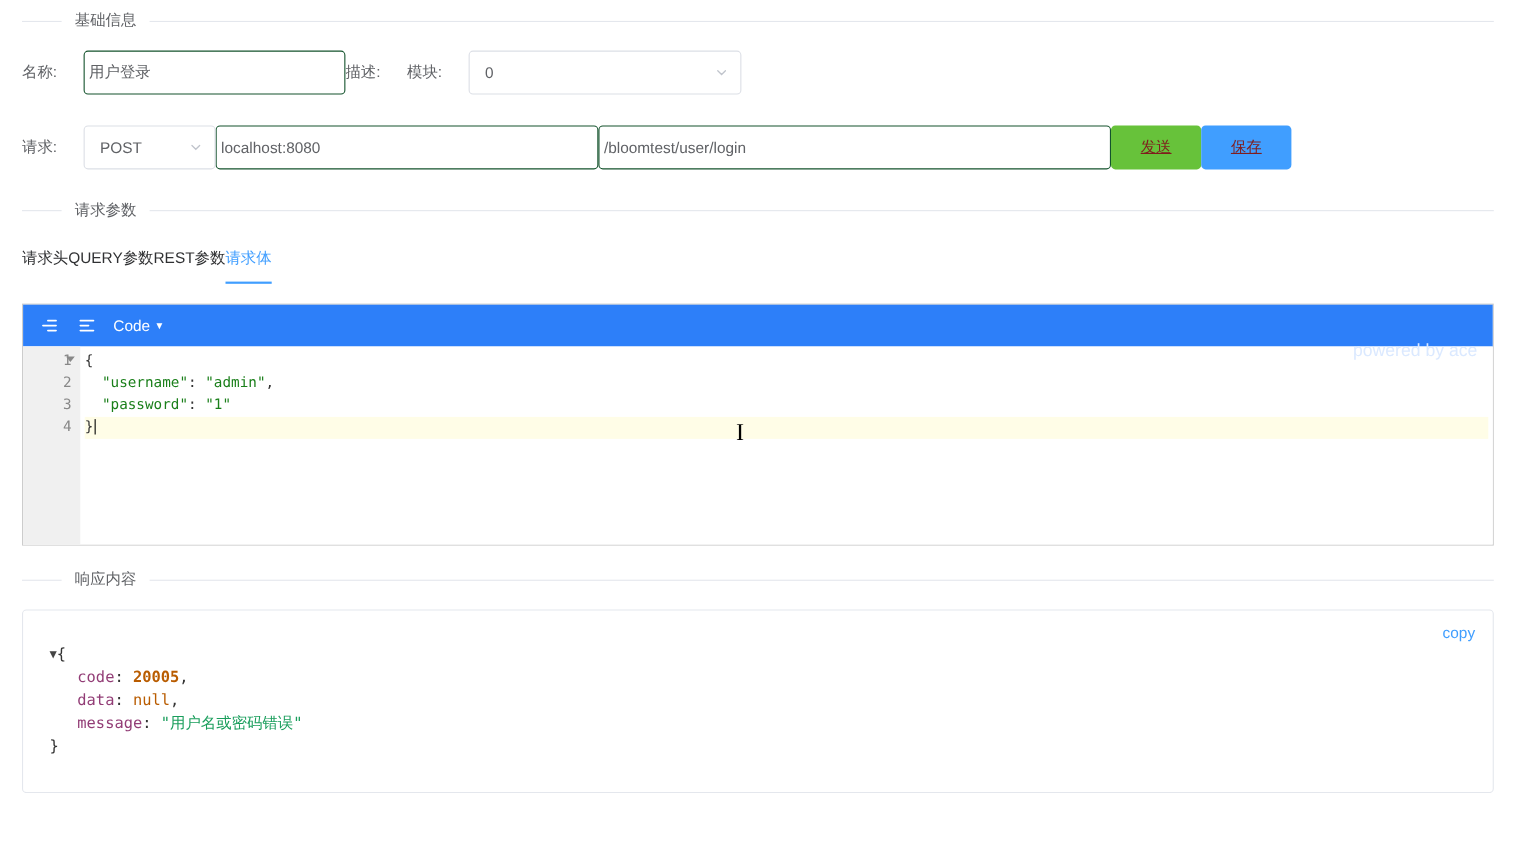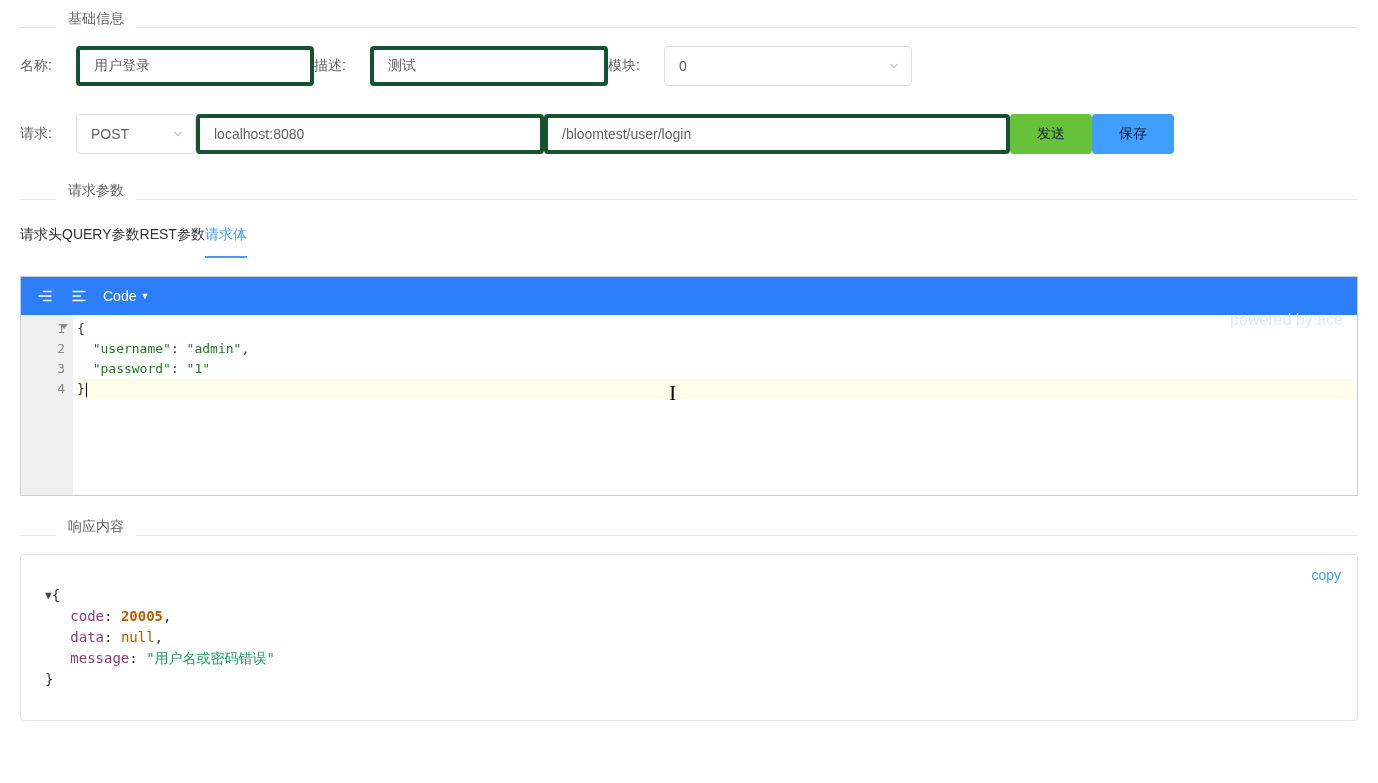--- a/index.html
+++ b/index.html
@@ -1,39 +1,39 @@
 <!DOCTYPE html>
 <html><head>
 <meta charset="utf-8">
 <style>
   * { box-sizing: border-box; margin: 0; padding: 0; }
   body { font-family: -apple-system, BlinkMacSystemFont, "Segoe UI", "PingFang SC", "Microsoft YaHei", sans-serif; font-size: 14px; color: #606266; background: #fff; padding: 0 20px; }
   
-  .section-divider { display: flex; align-items: flex-end; margin: 10px 0 18px; }
+  .section-divider { display: flex; align-items: center; margin: 10px 0 18px; }
   .section-divider .line-short { height: 1px; background: #e4e7ed; width: 36px; }
   .section-divider .line-long { height: 1px; background: #e4e7ed; flex: 1; }
   .section-divider .title { padding: 0 12px; color: #606266; font-size: 14px; }
   
   .form-row { display: flex; align-items: center; margin-bottom: 28px; gap: 0; }
   .form-label { width: 56px; text-align: left; color: #606266; font-size: 14px; }
   .form-label-wide { width: 56px; }
   
-  .text-input { height: 40px; border: 4px solid #14532d; border-radius: 4px; padding: 0 14px; font-size: 14px; color: #606266; outline: none; background: #fff; }
+  .text-input { height: 40px; border: 1px solid #14532d; border-radius: 4px; padding: 0 4px; font-size: 14px; color: #606266; outline: none; background: #fff; }
   .text-input.name-input { width: 238px; }
   .text-input.desc-input { width: 238px; }
   .select-box { height: 40px; border: 1px solid #dcdfe6; border-radius: 4px; padding: 0 30px 0 14px; font-size: 14px; color: #606266; background: #fff; display: flex; align-items: center; position: relative; cursor: pointer; width: 248px; }
   .select-box.method-select { width: 120px; }
   .chevron-down { position: absolute; right: 10px; top: 50%; transform: translateY(-50%); width: 14px; height: 14px; }
   .chevron-down svg { width: 14px; height: 14px; }
   
   .request-row { display: flex; align-items: center; }
   .host-input { width: 348px; }
   .path-input { width: 466px; }
   
-  .btn { height: 40px; padding: 0 20px; border: none; border-radius: 4px; font-size: 14px; cursor: pointer; color: #0f172a; }
+  .btn { height: 40px; padding: 0 20px; border: none; border-radius: 4px; font-size: 14px; cursor: pointer; color: #7f1d1d; text-decoration: underline; }
   .btn-send { background: #67c23a; width: 82px; }
   .btn-save { background: #409eff; width: 82px; }
   
   .tabs { display: flex; border-bottom: 0; margin-bottom: 0; }
   .tab { padding: 8px 0 14px 0; cursor: pointer; color: #303133; font-size: 14px; position: relative; }
   .tab.active { color: #409eff; }
   .tab.active::after { content: ""; position: absolute; bottom: 0; left: 0; right: 0; height: 2px; background: #409eff; }
   
   .editor-wrap { border: 1px solid #ccc; margin-top: 18px; }
   .editor-toolbar { background: #2d7ff9; height: 38px; display: flex; align-items: center; padding: 0 14px; color: #fff; justify-content: space-between; }
@@ -75,21 +75,20 @@
 <div class="section-divider">
   <span class="line-short"></span>
   <span class="title">基础信息</span>
   <span class="line-long"></span>
 </div>
 
 <div class="form-row">
   <span class="form-label">名称:</span>
   <input class="text-input name-input" value="用户登录" style="">
   <span class="form-label form-label-wide">描述:</span>
-  <input class="text-input desc-input" value="测试" style="">
   <span class="form-label form-label-wide">模块:</span>
   <div class="select-box">
     <span>0</span>
     <span class="chevron-down">
       <svg viewBox="0 0 24 24">
           <path d="M6 9l6 6 6-6" stroke="#c0c4cc" stroke-width="2" fill="none" stroke-linecap="round"></path>
         </svg>
     </span>
   </div>
 </div>

